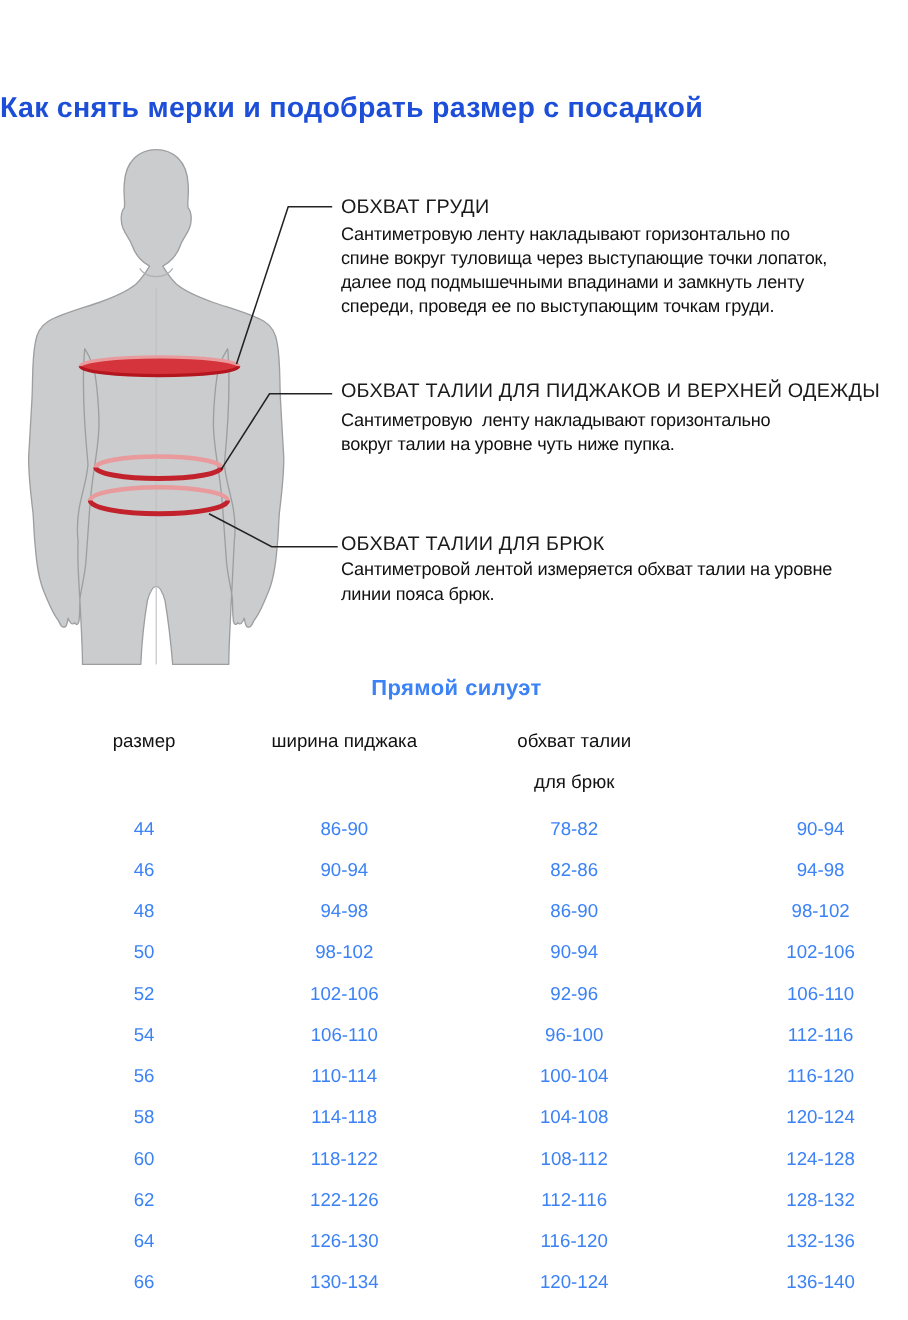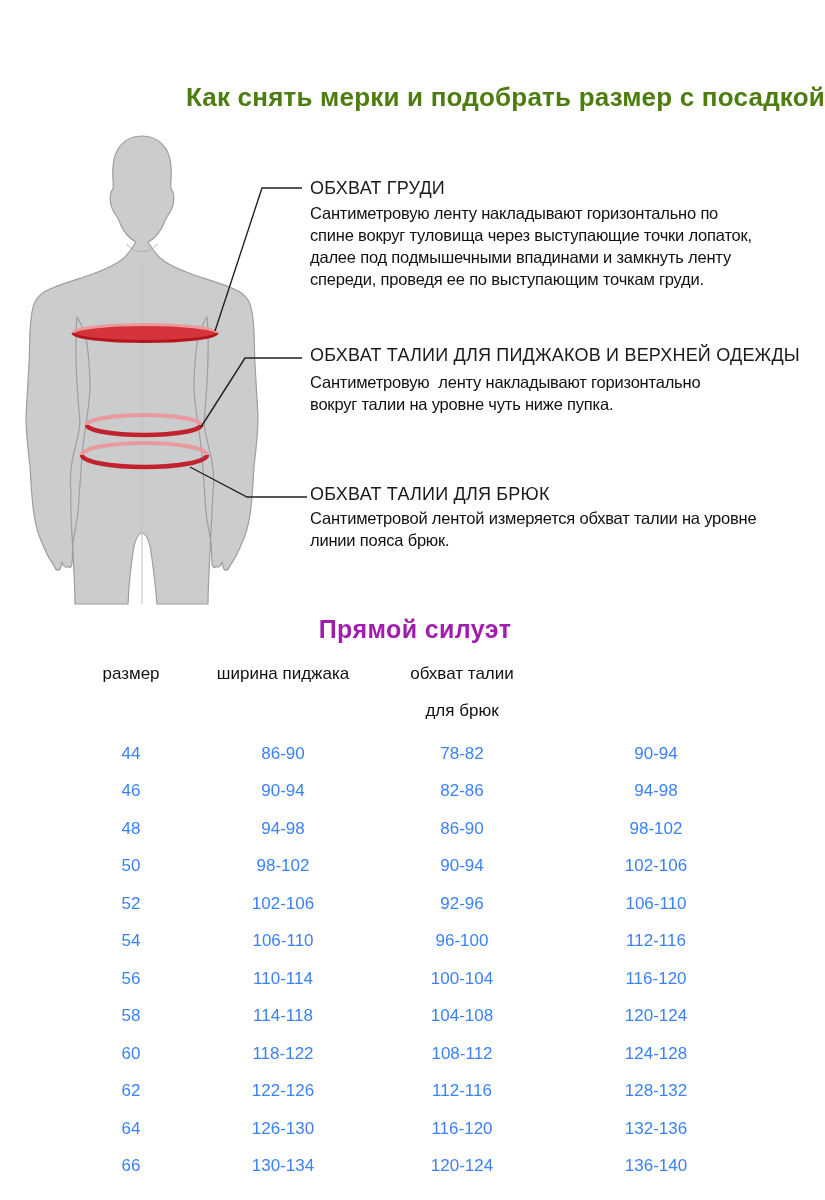--- a/index.html
+++ b/index.html
@@ -7,50 +7,51 @@
     width:825px;height:1200px;
     background:#ffffff;
     font-family:"Liberation Sans", sans-serif;
     color:#111;
     position:relative;
     overflow:hidden;
   }
   .page{position:absolute;inset:0;}
   .main-title{
     position:absolute;left:0;right:0;top:82px;
-    text-align:right;
-    font-size:26px;font-weight:bold;color:#4d7c0f;
+    text-align:left;
+    font-size:26px;font-weight:bold;color:#1d4ed8;
     letter-spacing:0.2px;
   }
   .figure-wrap{position:absolute;left:0;top:130px;width:310px;height:480px;}
   .m-heading{
     position:absolute;left:310px;
     font-size:18px;line-height:22px;color:#1a1a1a;
     white-space:nowrap;letter-spacing:0.2px;
   }
   .m-desc{
     position:absolute;left:310px;
     font-size:16.5px;line-height:22px;color:#111;
     white-space:pre;letter-spacing:-0.2px;
   }
   .h1{top:177px;} .d1{top:202px;}
   .h2{top:344px;} .d2{top:371px;}
   .h3{top:483px;} .d3{top:507px;}
 
   .table-title{
     position:absolute;left:85px;top:615px;width:660px;
-    text-align:center;font-size:25px;font-weight:bold;color:#a21caf;
+    text-align:center;font-size:20px;font-weight:bold;color:#3b82f6;
     letter-spacing:0.4px;
   }
   .size-table{
     position:absolute;left:85px;top:655px;width:692px;
   }
   .thead .trow, .tbody .trow{
     display:grid;
     grid-template-columns:92px 212px 146px 242px;
+    gap:30px;
   }
   .thead .tcell{
     text-align:center;font-size:17px;line-height:37px;color:#111;
     white-space:nowrap;
   }
   .tbody{margin-top:6px;}
   .tbody .trow{height:37.5px;align-items:center;}
   .tbody .tcell{
     text-align:center;font-size:17px;color:#3b82f6;white-space:nowrap;
   }

